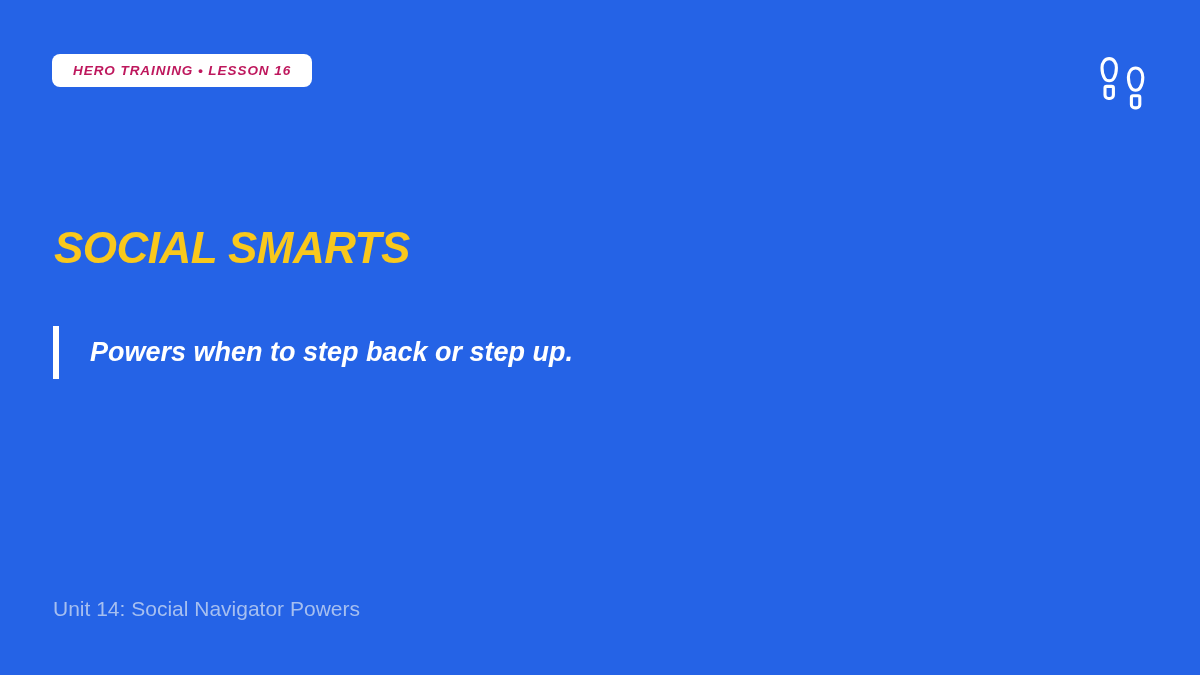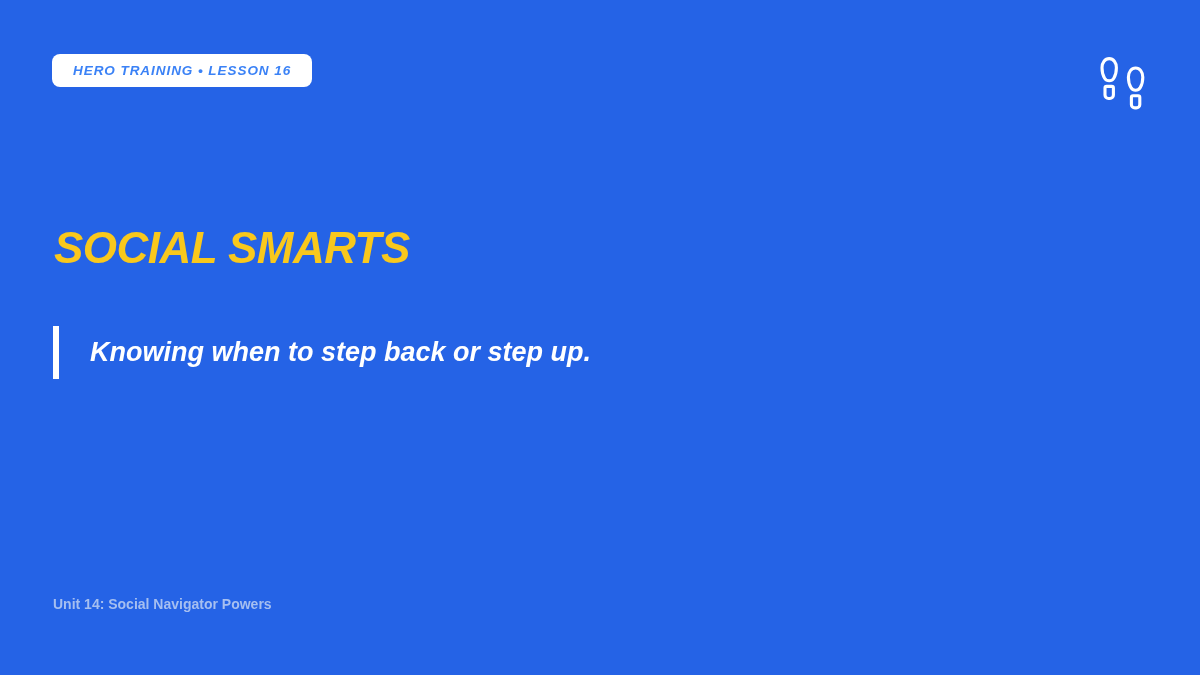--- a/index.html
+++ b/index.html
@@ -36,21 +36,21 @@
     border-radius: 8px;
     padding: 0 21px;
   }
 
   .badge-label {
     font-family: "Liberation Sans", sans-serif;
     font-size: 13.5px;
     font-weight: bold;
     font-style: italic;
     letter-spacing: 0.07em;
-    color: #3b82f6;
+    color: #be185d;
     white-space: nowrap;
     line-height: 1;
   }
 
   
   .footprints-icon {
     position: absolute;
     right: 38px;
     top: 50px;
     width: 66px;
@@ -103,22 +103,22 @@
     white-space: nowrap;
     line-height: 1.1;
   }
 
   
   .footer {
     position: absolute;
     left: 53px;
     top: 596px;
     font-family: "Liberation Sans", sans-serif;
-    font-size: 14px;
-    font-weight: bold;
+    font-size: 21px;
+    font-weight: normal;
     color: #a6bff0;
     white-space: nowrap;
     line-height: 1.2;
   }
 </style>
 </head>
 <body>
 
 <div class="slide">
 
@@ -136,18 +136,18 @@
 
     <path d="M37.0 45.8h5.2c0.9 0 1.6 0.7 1.6 1.6v7.0c0 1.9 -1.6 3.5 -3.5 3.5h-1.4c-1.9 0 -3.5 -1.6 -3.5 -3.5v-7.0c0 -0.9 0.7 -1.6 1.6 -1.6 z" fill="none" stroke="#ffffff" stroke-width="3.1" stroke-linejoin="round"></path>
   </svg>
 
   <div class="headline-block">
     <h1 class="headline">SOCIAL SMARTS</h1>
   </div>
 
   <div class="subtitle-row">
     <div class="accent-bar"></div>
-    <p class="subtitle">Knowing when to step back or step up.</p>
+    <p class="subtitle">Powers when to step back or step up.</p>
   </div>
 
   <div class="footer">Unit 14: Social Navigator Powers</div>
 
 </div>
 
 </body></html>

